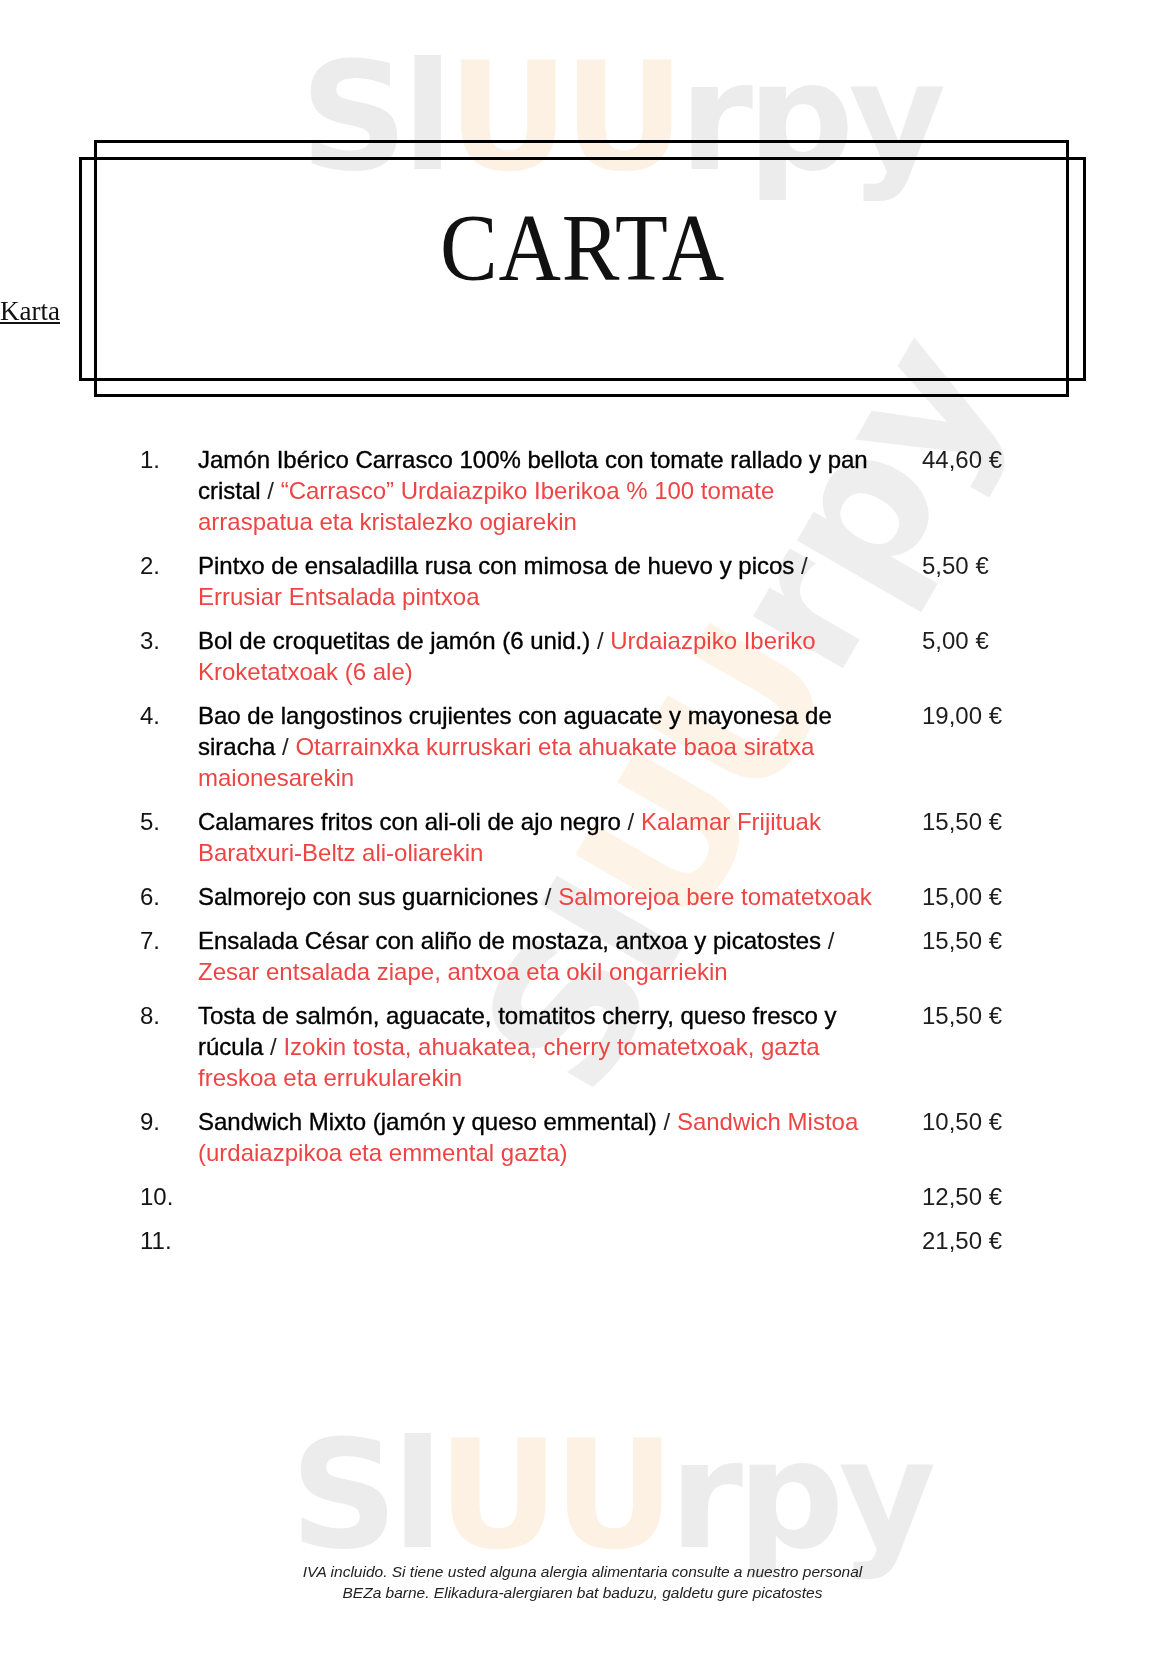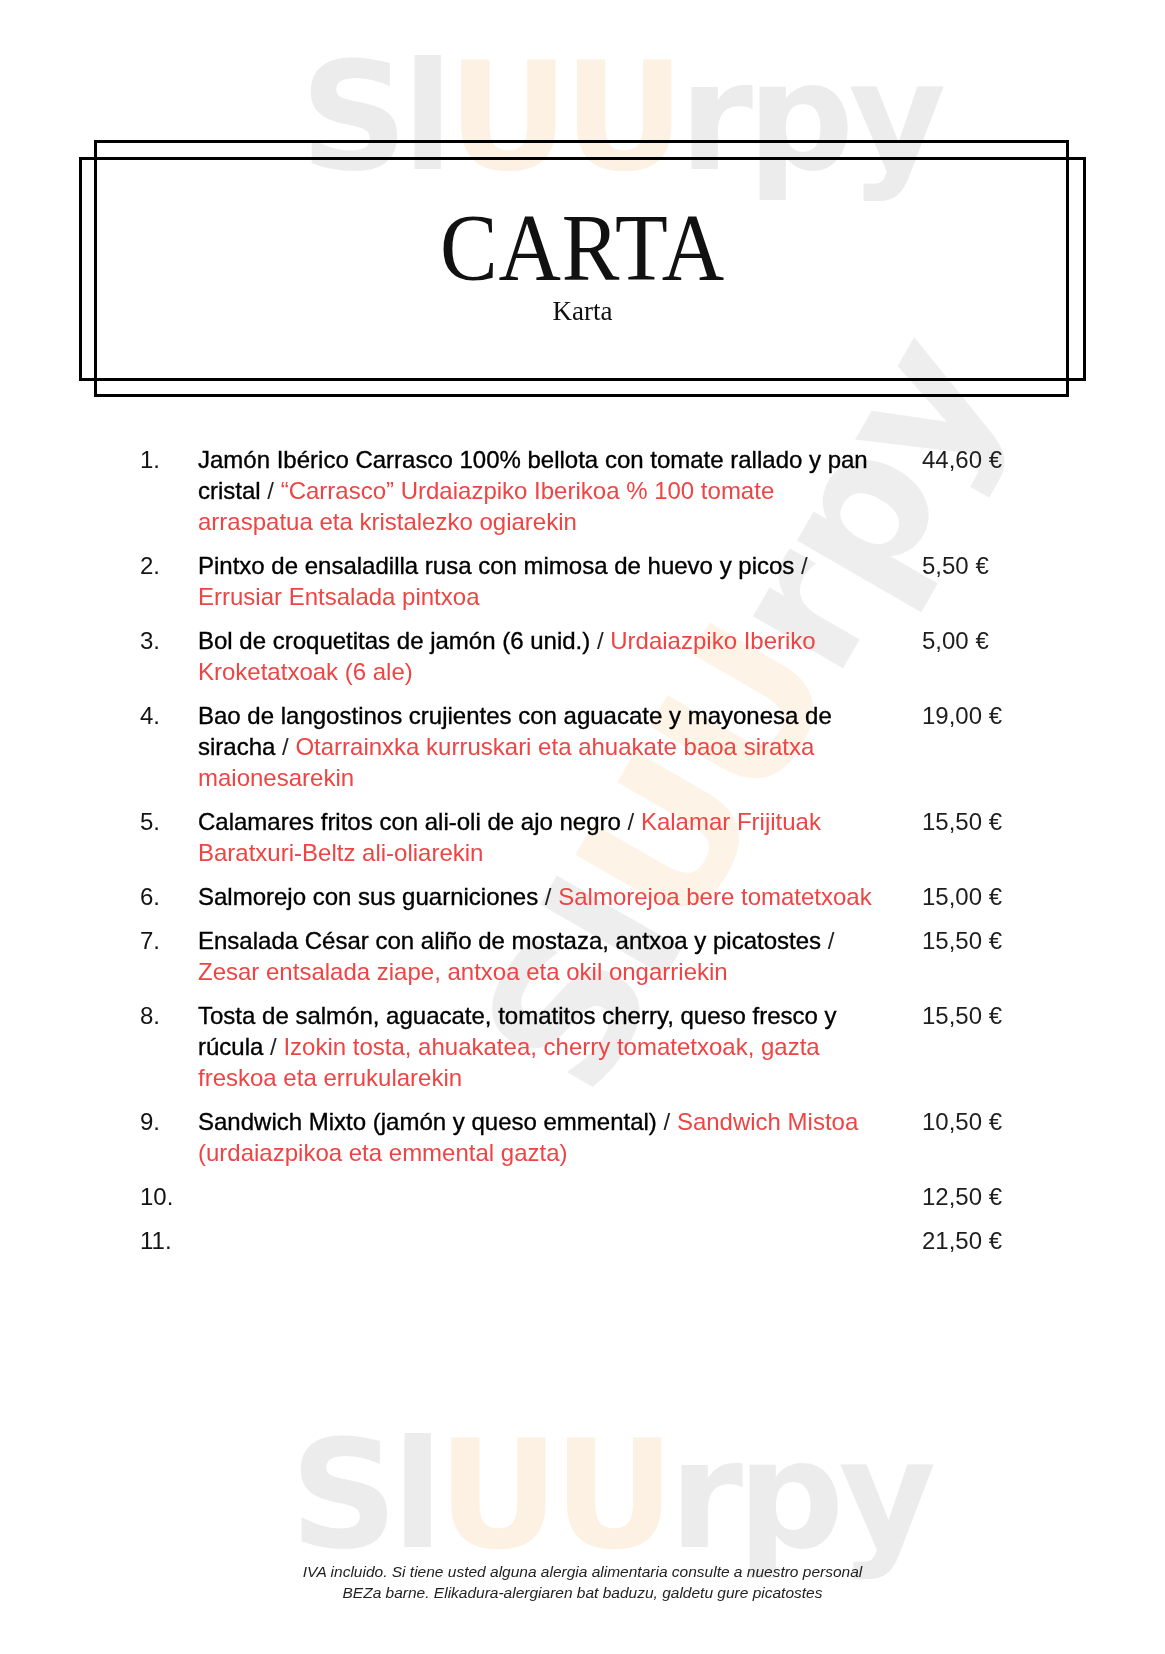--- a/index.html
+++ b/index.html
@@ -12,21 +12,21 @@
     .wm .o { color: #fdf1e3; }
     .wm-top { left: 300px; top: 42px; }
     .wm-bottom { left: 290px; top: 1420px; }
     .wm-mid { left: 330px; top: 620px; transform: rotate(-60deg); transform-origin: center; font-size: 190px; opacity: 0.85; }
 
     
     .frame { position: absolute; border: 3px solid #000; }
     .frame-a { left: 94px; top: 140px; width: 975px; height: 257px; }
     .frame-b { left: 79px; top: 157px; width: 1007px; height: 224px; border-width: 3px; }
     .header-title { position: absolute; left: 0; width: 1165px; top: 200px; text-align: center; font-family: "Liberation Serif", "DejaVu Serif", serif; font-size: 96px; letter-spacing: 1px; color: #111; transform: scaleX(0.9); line-height: 1; }
-    .header-sub { position: absolute; left: 0; width: 1165px; top: 298px; text-align: center; font-family: "Liberation Serif", "DejaVu Serif", serif; font-size: 27px; color: #111; line-height: 1; }
+    .header-sub { position: absolute; left: 0; width: 1165px; top: 298px; text-align: left; font-family: "Liberation Serif", "DejaVu Serif", serif; font-size: 27px; color: #111; line-height: 1; text-decoration: underline; }
 
     
     .menu { position: absolute; left: 140px; top: 444px; width: 900px; }
     .item { position: relative; display: flex; margin-bottom: 13px; }
     .num { width: 58px; font-size: 24px; line-height: 31px; color: #141414; }
     .text { width: 690px; font-size: 24px; line-height: 31px; color: #141414; }
     .text .es { font-weight: normal; color: #000; -webkit-text-stroke: 0.35px #000; }
     .text .sep { color: #222; }
     .text .eu { font-weight: normal; color: #ef4444; }
     .price { position: absolute; left: 782px; top: 0; font-size: 24px; line-height: 31px; color: #1e1e1e; white-space: nowrap; }

